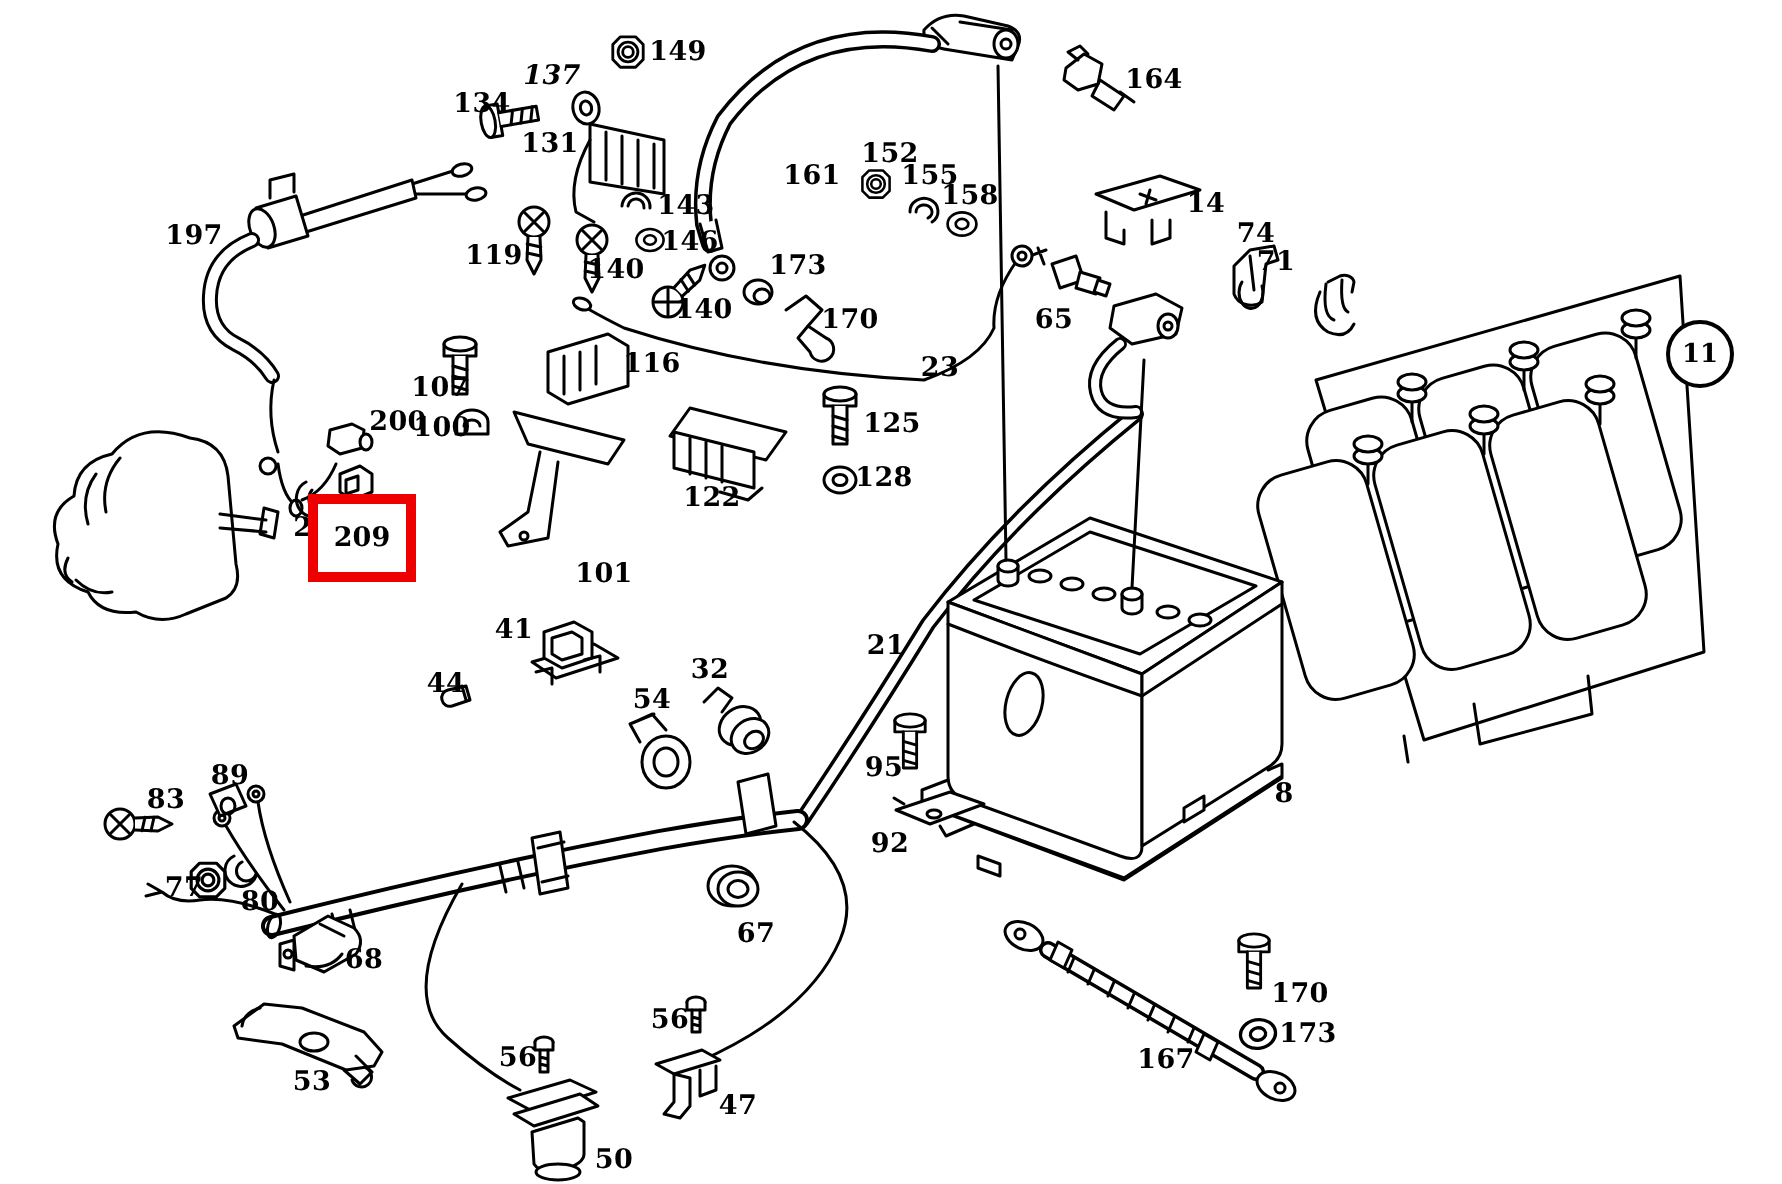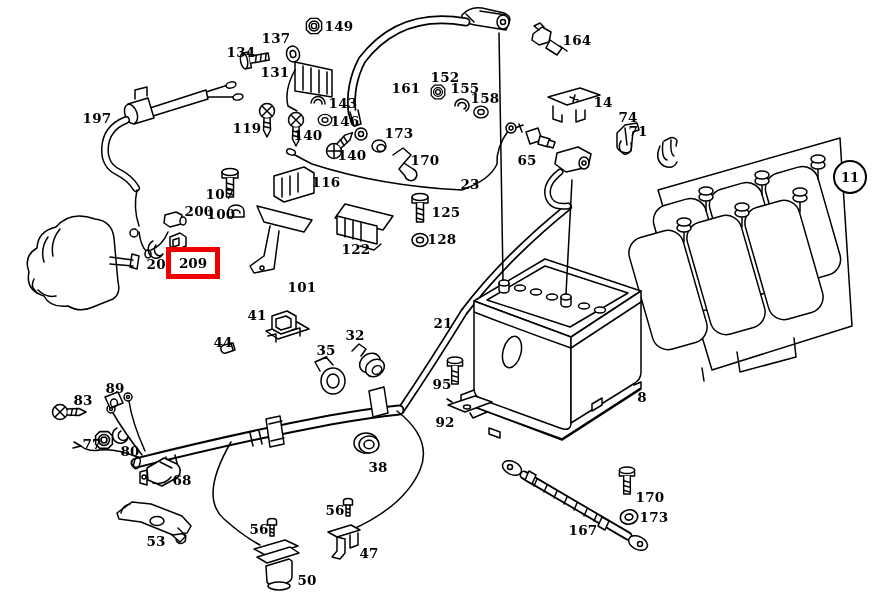--- a/index.html
+++ b/index.html
@@ -349,21 +349,21 @@
           <circle cx="640" cy="544" r="2.5"></circle>
   </g>
   <use href="#sym-bolt" transform="translate(627,475) scale(0.95)"></use>
   <use href="#sym-washer" transform="translate(629,517) rotate(-10) scale(1.1)"></use>
 
 </g>
 </svg>
 
 <div class="labels">
       <span class="part-label" style="left: 339px; top: 26px;">149</span>
-      <span class="part-label" style="left: 276px; top: 38px;">137</span>
+      <span class="part-label" style="left: 276px; top: 38px; font-style: italic;">137</span>
       <span class="part-label" style="left: 241px; top: 52px;">134</span>
       <span class="part-label" style="left: 275px; top: 72px;">131</span>
       <span class="part-label" style="left: 247px; top: 128px;">119</span>
       <span class="part-label" style="left: 97px; top: 118px;">197</span>
       <span class="part-label" style="left: 308px; top: 135px;">140</span>
       <span class="part-label" style="left: 343px; top: 103px;">143</span>
       <span class="part-label" style="left: 345px; top: 121px;">146</span>
       <span class="part-label" style="left: 352px; top: 155px;">140</span>
       <span class="part-label" style="left: 406px; top: 88px;">161</span>
       <span class="part-label" style="left: 445px; top: 77px;">152</span>
@@ -382,42 +382,42 @@
       <span class="part-label" style="left: 199px; top: 211px;">200</span>
       <span class="part-label" style="left: 161px; top: 264px;">205</span>
       <span class="part-label" style="left: 326px; top: 182px;">116</span>
       <span class="part-label" style="left: 302px; top: 251px; margin-top: 36px;">101</span>
       <span class="part-label" style="left: 356px; top: 249px;">122</span>
       <span class="part-label" style="left: 446px; top: 212px;">125</span>
       <span class="part-label" style="left: 442px; top: 239px;">128</span>
       <span class="part-label" style="left: 443px; top: 323px;">21</span>
       <span class="part-label" style="left: 257px; top: 315px;">41</span>
       <span class="part-label" style="left: 223px; top: 342px;">44</span>
-      <span class="part-label" style="left: 326px; top: 350px;">35</span>
+      <span class="part-label" style="left: 326px; top: 350px;">54</span>
       <span class="part-label" style="left: 355px; top: 335px;">32</span>
       <span class="part-label" style="left: 442px; top: 384px;">95</span>
       <span class="part-label" style="left: 445px; top: 422px;">92</span>
       <span class="part-label" style="left: 642px; top: 397px;">8</span>
       <span class="part-label" style="left: 83px; top: 400px;">83</span>
       <span class="part-label" style="left: 115px; top: 388px;">89</span>
       <span class="part-label" style="left: 92px; top: 444px;">77</span>
       <span class="part-label" style="left: 130px; top: 451px;">80</span>
       <span class="part-label" style="left: 182px; top: 480px;">68</span>
       <span class="part-label" style="left: 156px; top: 541px;">53</span>
       <span class="part-label" style="left: 259px; top: 529px;">56</span>
       <span class="part-label" style="left: 307px; top: 580px;">50</span>
       <span class="part-label" style="left: 335px; top: 510px;">56</span>
       <span class="part-label" style="left: 369px; top: 553px;">47</span>
-      <span class="part-label" style="left: 378px; top: 467px;">38</span>
+      <span class="part-label" style="left: 378px; top: 467px;">67</span>
       <span class="part-label" style="left: 583px; top: 530px;">167</span>
       <span class="part-label" style="left: 650px; top: 497px;">170</span>
       <span class="part-label" style="left: 654px; top: 517px;">173</span>
     </div>
 
-<div class="highlight-box" style="left: 166px; top: 247px; width: 54px; height: 32px; border-color: rgb(238, 0, 0);">
+<div class="highlight-box" style="left: 154px; top: 247px; width: 54px; height: 44px; border-color: rgb(238, 0, 0);">
   <span>209</span>
 </div>
 
 <div class="callout-circle" style="left: 833px; top: 160px; width: 34px; height: 34px;">
   <span>11</span>
 </div>
 
 </div>
 
 </body></html>

